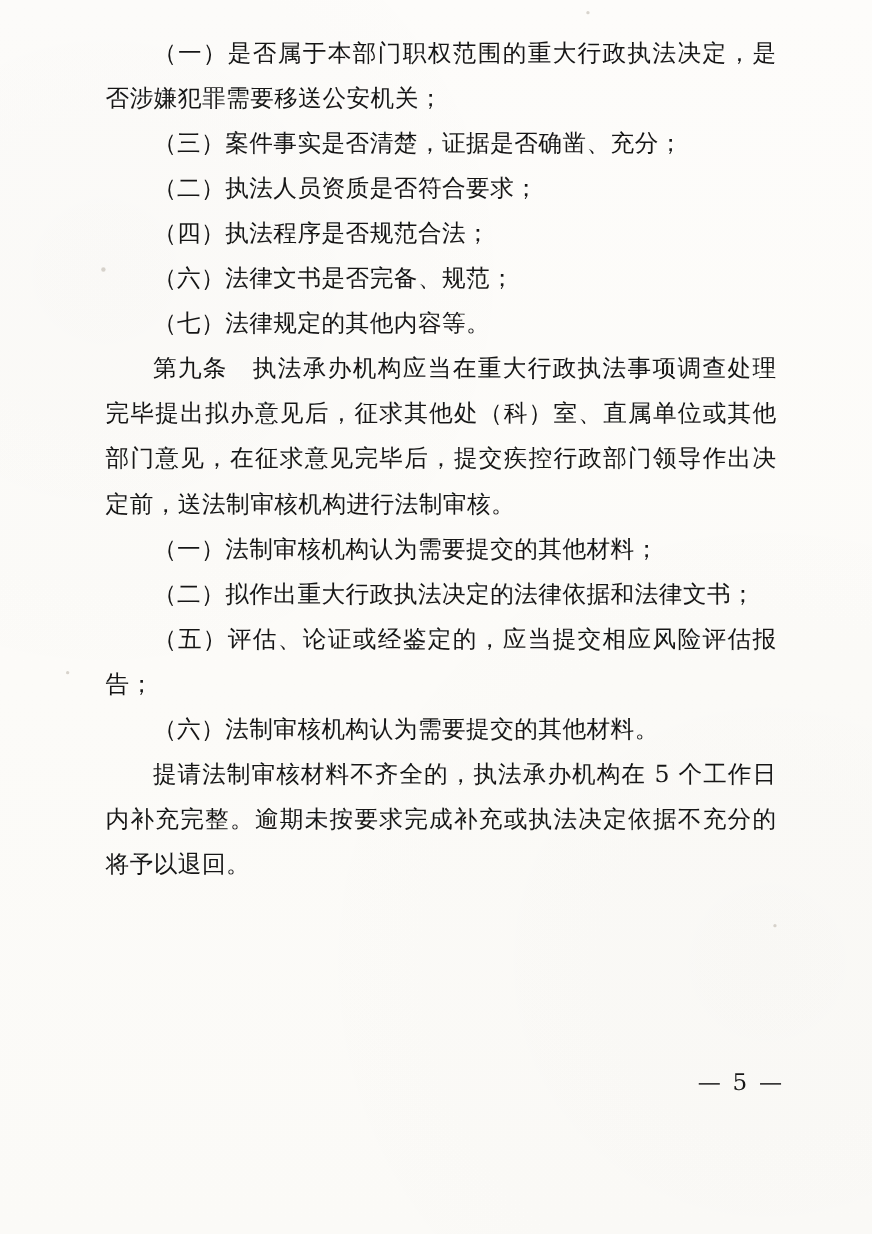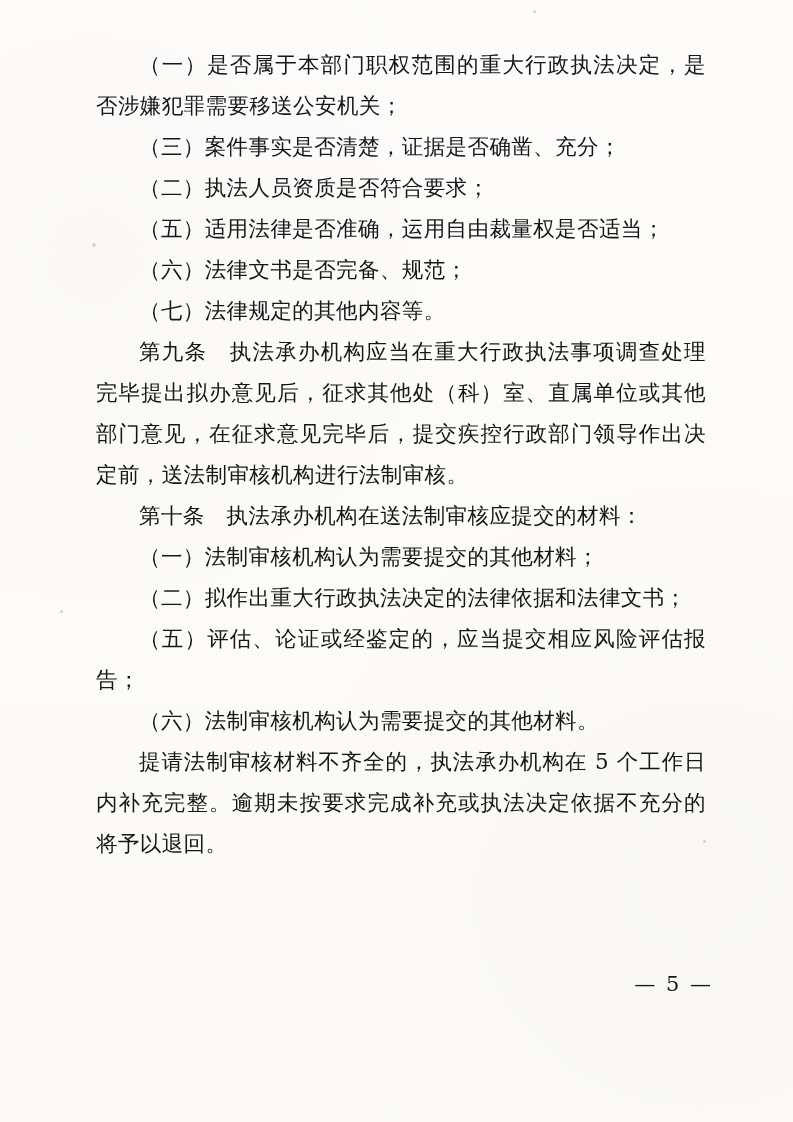--- a/index.html
+++ b/index.html
@@ -19,21 +19,21 @@
     position: absolute;
     inset: 0;
     background:
       radial-gradient(circle at 12% 22%, rgba(0,0,0,0.012) 0%, rgba(0,0,0,0) 38%),
       radial-gradient(circle at 88% 78%, rgba(0,0,0,0.012) 0%, rgba(0,0,0,0) 42%),
       linear-gradient(180deg, #fdfcfa 0%, #fcfbf8 55%, #fbfaf7 100%);
   }
   .content {
     position: absolute;
     left: 96px;
-    top: 44px;
+    top: 28px;
     width: 610px;
   }
   p {
     margin: 0;
     font-size: 21.5px;
     line-height: 41px;
     letter-spacing: 0.4px;
     text-align: justify;
     text-justify: inter-ideograph;
     color: #161616;
@@ -67,27 +67,26 @@
   <div class="speck" style="left:533px; top:10px; width:3px; height:3px;"></div>
   <div class="speck" style="left:92px; top:243px; width:4px; height:4px;"></div>
   <div class="speck" style="left:60px; top:610px; width:3px; height:3px;"></div>
   <div class="speck" style="left:703px; top:840px; width:3px; height:3px;"></div>
 
   <div class="content">
 
     <p class="indent">（一）是否属于本部门职权范围的重大行政执法决定，是否涉嫌犯罪需要移送公安机关；</p>
     <p class="indent">（三）案件事实是否清楚，证据是否确凿、充分；</p>
     <p class="indent">（二）执法人员资质是否符合要求；</p>
-    <p class="indent">（五）适用法律是否准确，运用自由裁量权是否适当；</p>
+    <p class="indent">（四）执法程序是否规范合法；</p>
     <p class="indent">（六）法律文书是否完备、规范；</p>
     <p class="indent">（七）法律规定的其他内容等。</p>
 
     <p class="indent"><span class="bold-lead">第九条</span><span>　执法承办机构应当在重大行政执法事项调查处理完毕提出拟办意见后，征求其他处（科）室、直属单位或其他部门意见，在征求意见完毕后，提交疾控行政部门领导作出决定前，送法制审核机构进行法制审核。</span></p>
 
-    <p class="indent"><span class="bold-lead">第十条</span><span>　执法承办机构在送法制审核应提交的材料：</span></p>
 
     <p class="indent">（一）法制审核机构认为需要提交的其他材料；</p>
     <p class="indent">（二）拟作出重大行政执法决定的法律依据和法律文书；</p>
     <p class="indent">（五）评估、论证或经鉴定的，应当提交相应风险评估报告；</p>
     <p class="indent">（六）法制审核机构认为需要提交的其他材料。</p>
 
     <p class="indent">提请法制审核材料不齐全的，执法承办机构在 5 个工作日内补充完整。逾期未按要求完成补充或执法决定依据不充分的将予以退回。</p>
 
   </div>
 

